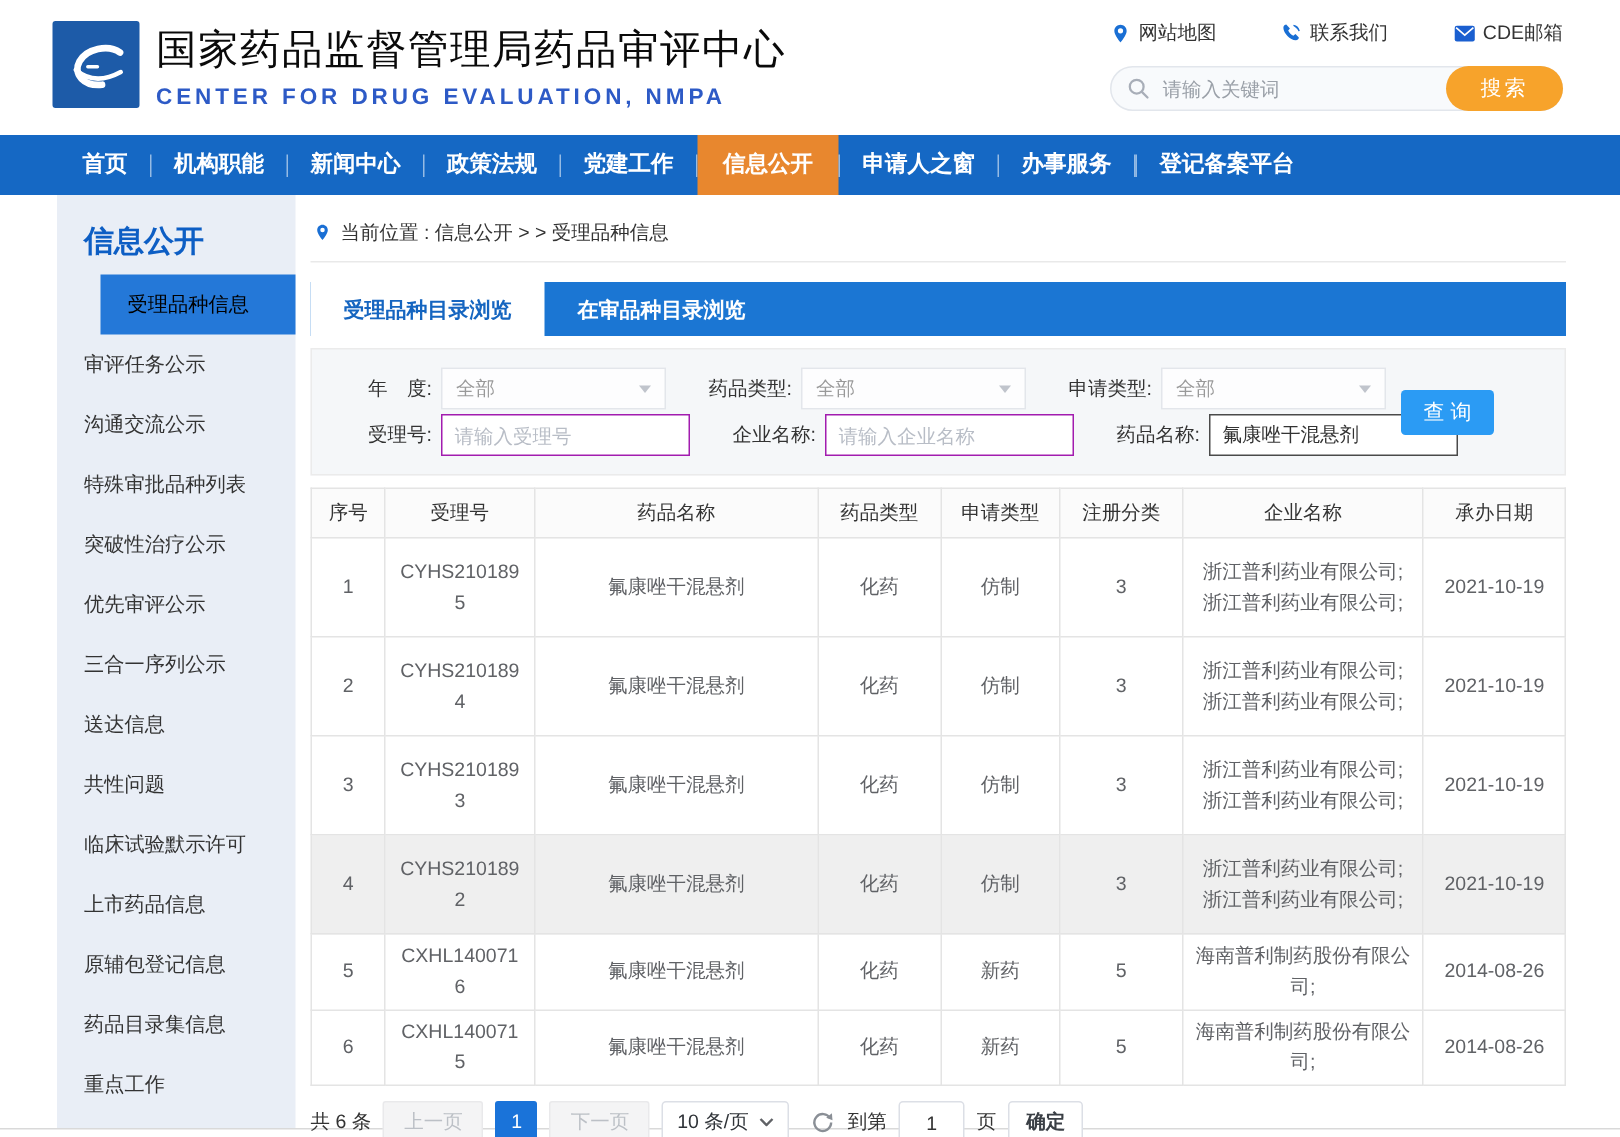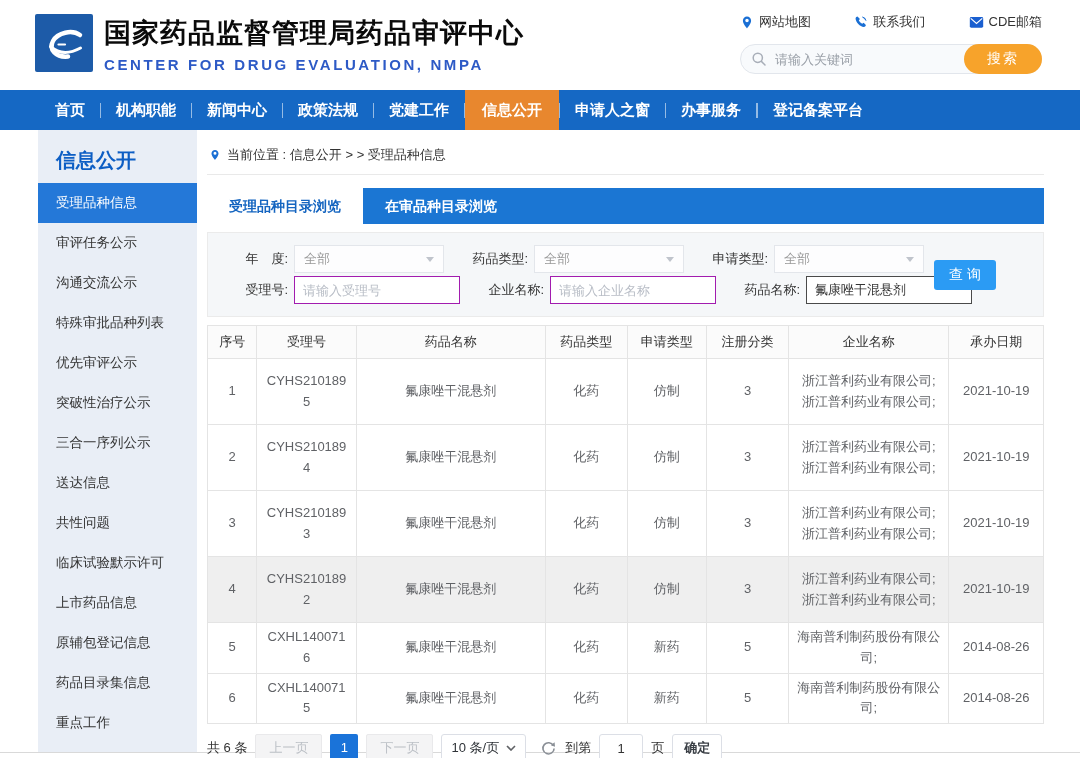--- a/index.html
+++ b/index.html
@@ -4,21 +4,21 @@
 <style>
   * { margin:0; padding:0; box-sizing:border-box; }
   html,body { width:1080px; height:758px; overflow:hidden; background:#fff;
     font-family:"Liberation Sans","DejaVu Sans",sans-serif; }
 
   
   .header { position:relative; height:90px; background:#fff; }
   .logo-box { position:absolute; left:35px; top:14px; width:58px; height:58px;
     background:#1d5ba8; border-radius:2px; display:flex; align-items:center; justify-content:center; }
   .title-wrap { position:absolute; left:104px; top:15px; }
-  .site-title { font-size:27px; font-weight:bold; color:#0a0a0a; letter-spacing:1px; }
+  .site-title { font-size:27px; font-weight:normal; color:#0a0a0a; letter-spacing:1px; }
   .site-subtitle { margin-top:5px; font-size:15px; font-weight:bold; color:#2d5ac6; letter-spacing:2.6px; }
   .header-right { position:absolute; right:38px; top:13px; width:302px; }
   .quick-links { display:flex; justify-content:space-between; align-items:center; }
   .quick-link { display:flex; align-items:center; gap:5px; font-size:13px; color:#333; cursor:pointer; }
   .search-row { position:relative; margin-top:13px; height:44px; }
   .search-input { width:100%; height:30px; border:1px solid #e2e6ec; background:#f8fafc;
     border-radius:16px; padding:0 84px 0 34px; font-size:13px; color:#333; outline:none;
     font-family:inherit; }
   .search-input::placeholder { color:#9aa0a8; }
   .search-icon-wrap { position:absolute; left:11px; top:7px; }
@@ -35,21 +35,21 @@
 
   
   .content { display:flex; padding-left:38px; height:622px; background:#fff; }
   .bottom-rule { height:1px; background:#d9d9d9; }
 
   
   .sidebar { width:159px; flex-shrink:0; background:#e9eef6; }
   .sidebar-title { padding:17px 0 9px 18px; font-size:20px; font-weight:bold; color:#0d5ec4; }
   .side-item { height:40px; line-height:40px; padding-left:18px; font-size:13.5px; color:#333;
     cursor:pointer; white-space:nowrap; }
-  .side-item.active { background:#2478d8; color:#ffffff; }
+  .side-item.active { background:#2478d8; color:#000000;margin-left:29px; }
 
   
   .main { flex:1; margin-left:10px; margin-right:36px; min-width:0; }
   .breadcrumb { display:flex; align-items:center; gap:6px; padding:16px 0 10px 2px;
     border-bottom:1px solid #e9e9e9; font-size:13px; color:#333; }
   .tabbar { margin-top:13px; height:36px; background:#1b76d3; display:flex; }
   .tab { padding:0 22px; line-height:36px; font-size:14px; font-weight:bold; color:#fff; cursor:pointer; }
   .tab.active { background:#fff; color:#1565c0; }
 
   
@@ -173,22 +173,22 @@
 
 <div class="content">
 
   <div class="sidebar">
     <div class="sidebar-title">信息公开</div>
     <div id="sidebar-menu">
         <div class="side-item active">受理品种信息</div>
         <div class="side-item">审评任务公示</div>
         <div class="side-item">沟通交流公示</div>
         <div class="side-item">特殊审批品种列表</div>
+        <div class="side-item">突破性治疗公示</div>
         <div class="side-item">优先审评公示</div>
-        <div class="side-item">突破性治疗公示</div>
         <div class="side-item">三合一序列公示</div>
         <div class="side-item">送达信息</div>
         <div class="side-item">共性问题</div>
         <div class="side-item">临床试验默示许可</div>
         <div class="side-item">上市药品信息</div>
         <div class="side-item">原辅包登记信息</div>
         <div class="side-item">药品目录集信息</div>
         <div class="side-item">重点工作</div>
       </div>
   </div>

